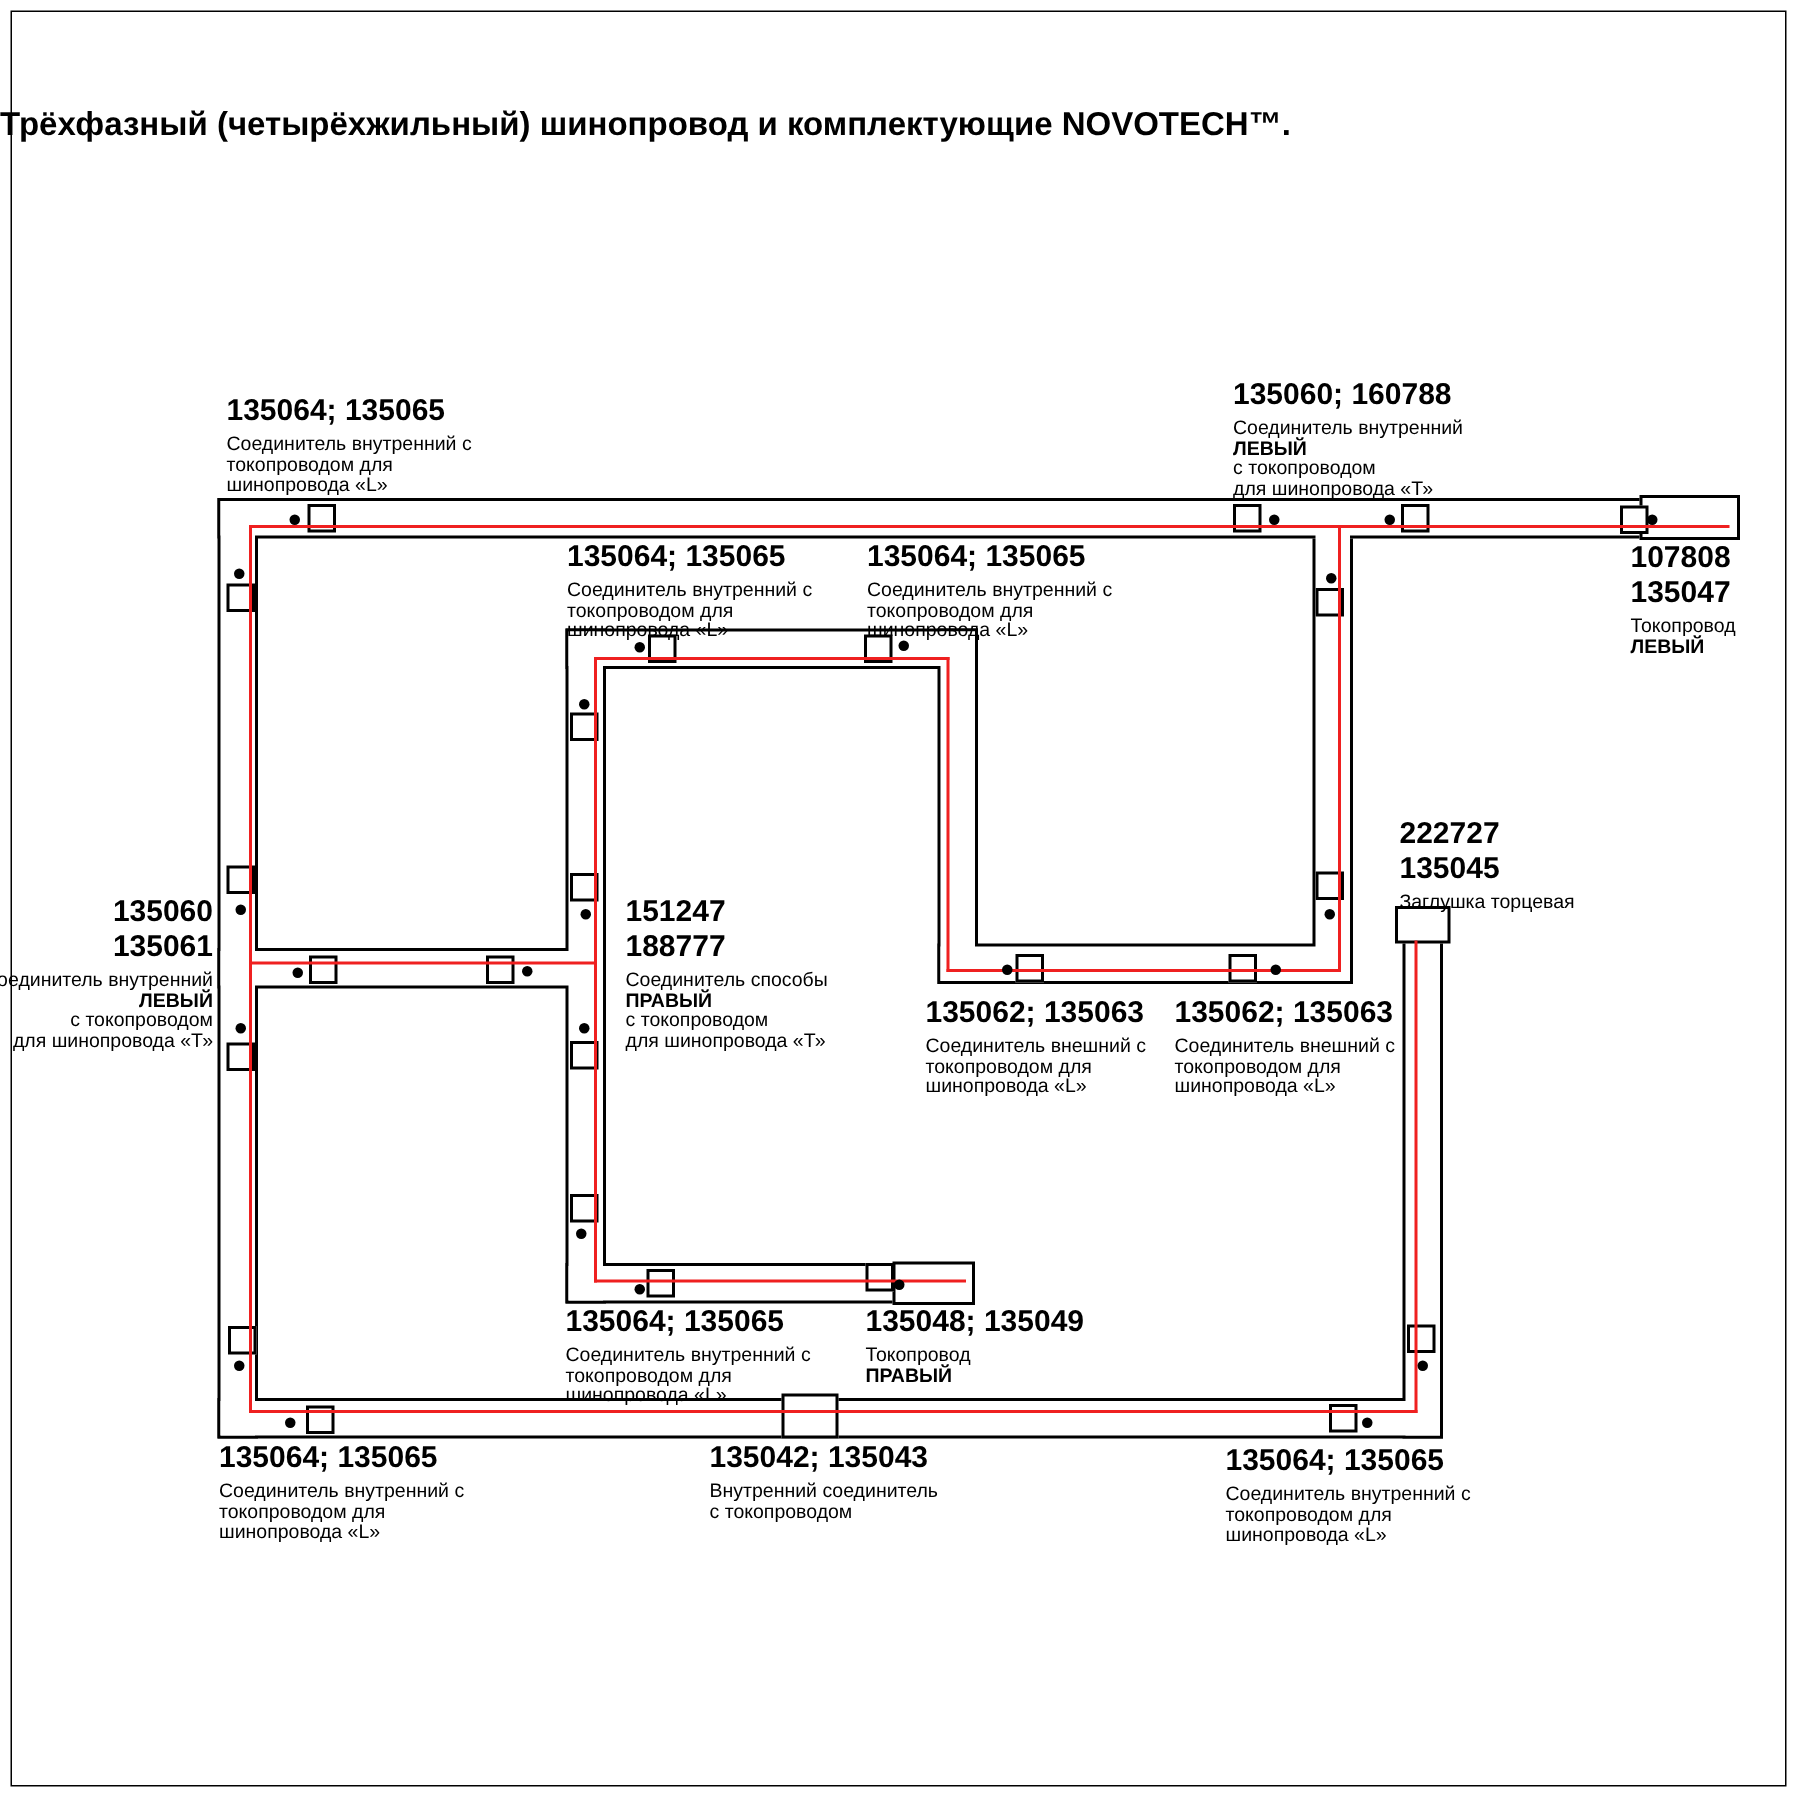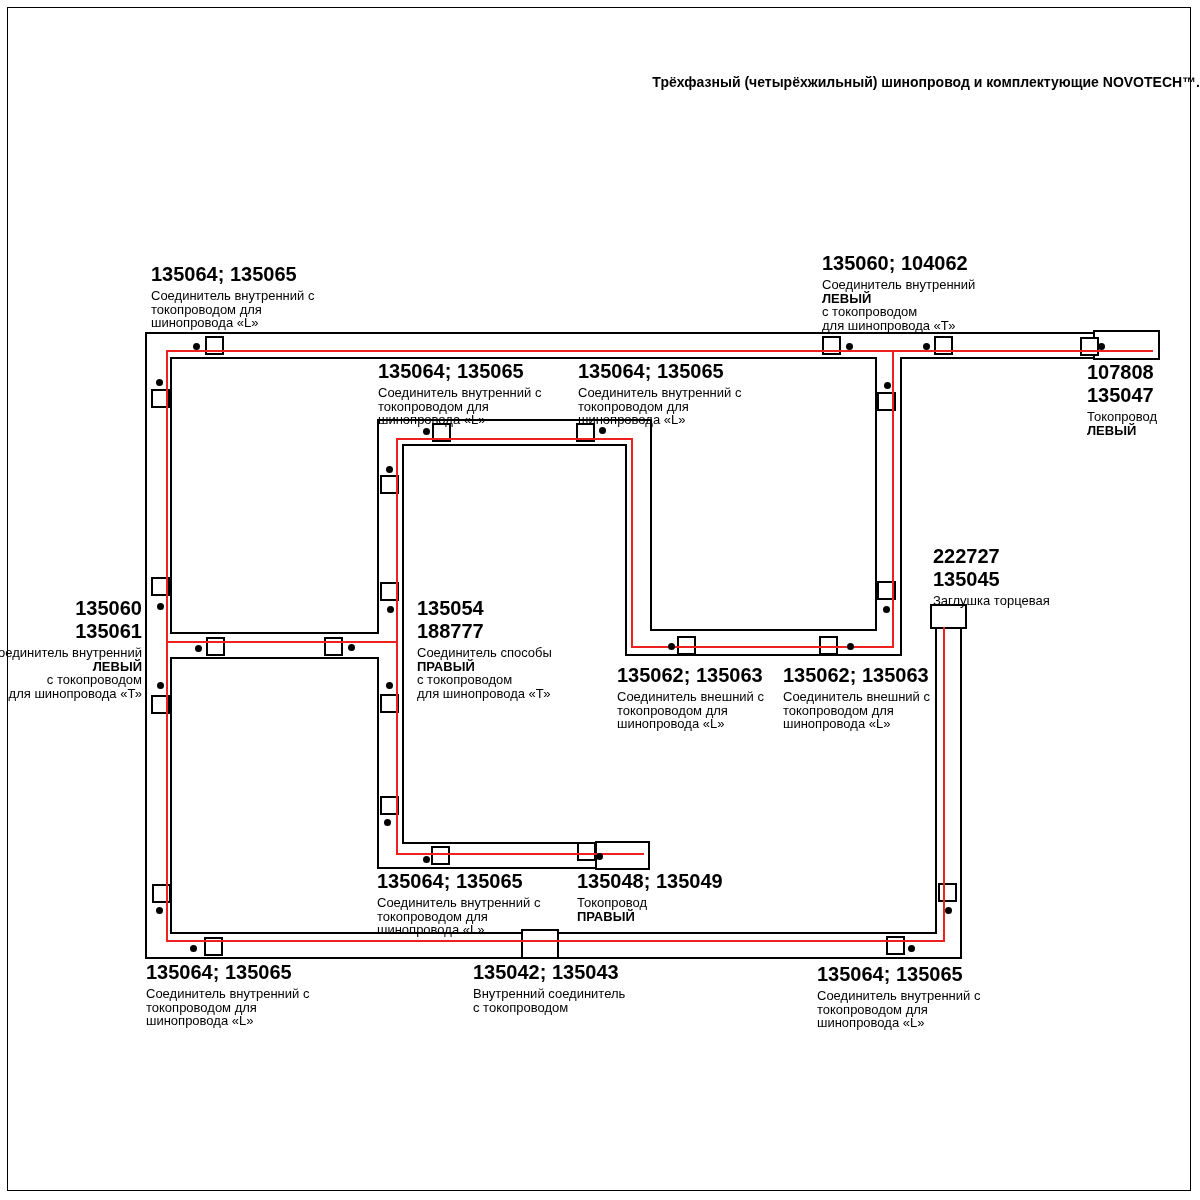--- a/index.html
+++ b/index.html
@@ -3,22 +3,22 @@
 <meta charset="utf-8">
 <style>
   html,body{margin:0;padding:0;}
   body{
     width:1200px;height:1200px;background:#ffffff;
     font-family:"Liberation Sans","DejaVu Sans",sans-serif;
     position:relative;overflow:hidden;
   }
   .frame{position:absolute;left:7px;top:7px;width:1184px;height:1184px;
     border:1px solid #000;box-sizing:border-box;}
-  .title{position:absolute;left:0;top:64px;width:1200px;text-align:right;
-    font-weight:bold;font-size:14px;line-height:37px;color:#000;}
+  .title{position:absolute;left:0;top:64px;width:1200px;text-align:left;
+    font-weight:bold;font-size:22px;line-height:37px;color:#000;}
   .diagram{position:absolute;left:0;top:0;width:1200px;height:1200px;margin-top:48px;}
   .blk{position:absolute;background:#000;z-index:1;}
   .wht{position:absolute;background:#fff;z-index:2;}
   .piece{position:absolute;background:#fff;border:2px solid #000;box-sizing:border-box;z-index:3;}
   .conn{position:absolute;width:19px;height:19px;background:#fff;border:2px solid #000;
     box-sizing:border-box;z-index:3;}
   .wire{position:absolute;background:#ef2020;z-index:4;}
   .dot{position:absolute;width:7px;height:7px;border-radius:50%;background:#000;z-index:5;}
   .lbl{position:absolute;z-index:6;color:#000;white-space:nowrap;}
   .lbl .num{font-size:20px;font-weight:bold;line-height:23px;margin-bottom:3px;}
@@ -39,21 +39,21 @@
 <div class="diagram" id="diagram">
 
   <div class="lbl" style="left:151px;top:215px">
     <div class="num">135064; 135065</div>
     <div class="d">Соединитель внутренний с</div>
     <div class="d">токопроводом для</div>
     <div class="d">шинопровода «L»</div>
   </div>
 
   <div class="lbl" style="left:822px;top:204px">
-    <div class="num">135060; 104062</div>
+    <div class="num">135060; 160788</div>
     <div class="d">Соединитель внутренний</div>
     <div class="d b">ЛЕВЫЙ</div>
     <div class="d">с токопроводом</div>
     <div class="d">для шинопровода «Т»</div>
   </div>
 
   <div class="lbl" style="left:1087px;top:313px">
     <div class="num2">107808</div>
     <div class="num">135047</div>
     <div class="d">Токопровод</div>
@@ -77,21 +77,21 @@
   <div class="lbl ralign" style="right:1058px;top:549px">
     <div class="num2">135060</div>
     <div class="num">135061</div>
     <div class="d">Соединитель внутренний</div>
     <div class="d b">ЛЕВЫЙ</div>
     <div class="d">с токопроводом</div>
     <div class="d">для шинопровода «Т»</div>
   </div>
 
   <div class="lbl" style="left:417px;top:549px">
-    <div class="num2">135054</div>
+    <div class="num2">151247</div>
     <div class="num">188777</div>
     <div class="d">Соединитель способы</div>
     <div class="d b">ПРАВЫЙ</div>
     <div class="d">с токопроводом</div>
     <div class="d">для шинопровода «Т»</div>
   </div>
 
   <div class="lbl" style="left:617px;top:616px">
     <div class="num">135062; 135063</div>
     <div class="d">Соединитель внешний с</div>

